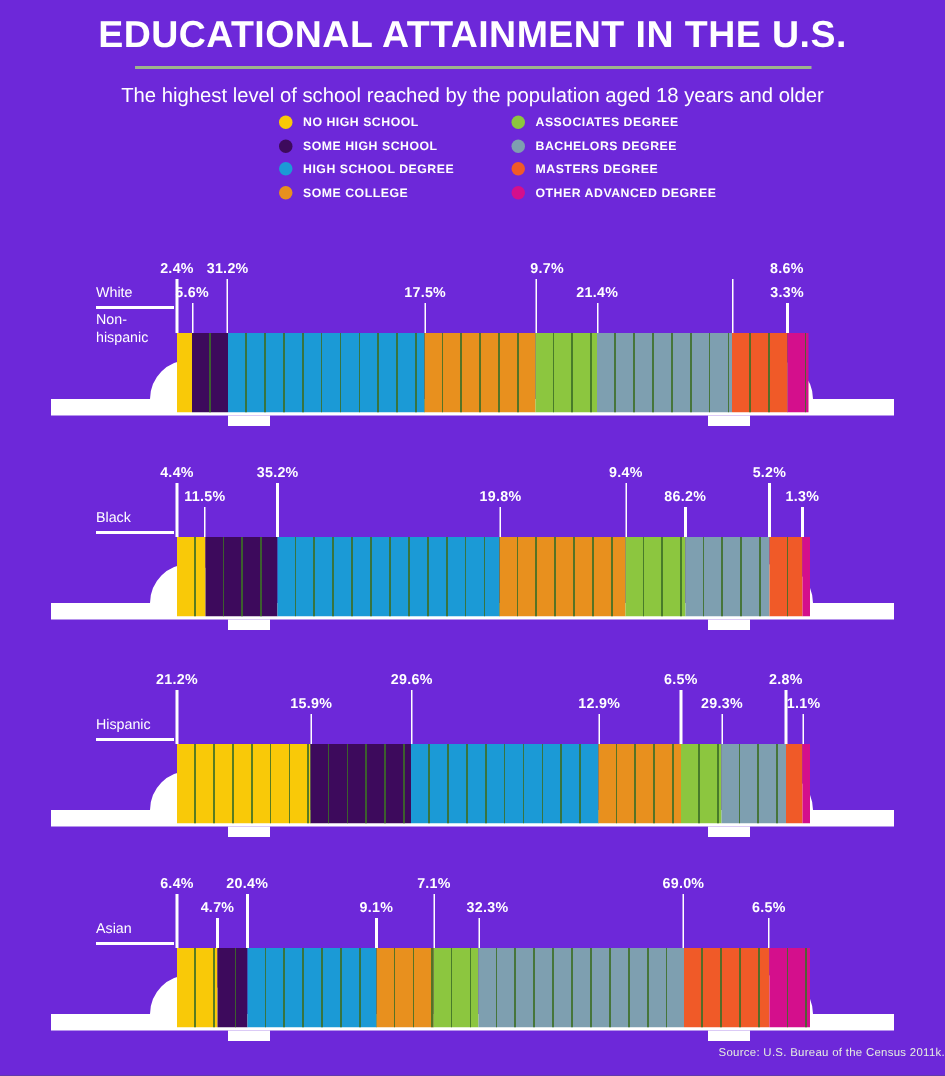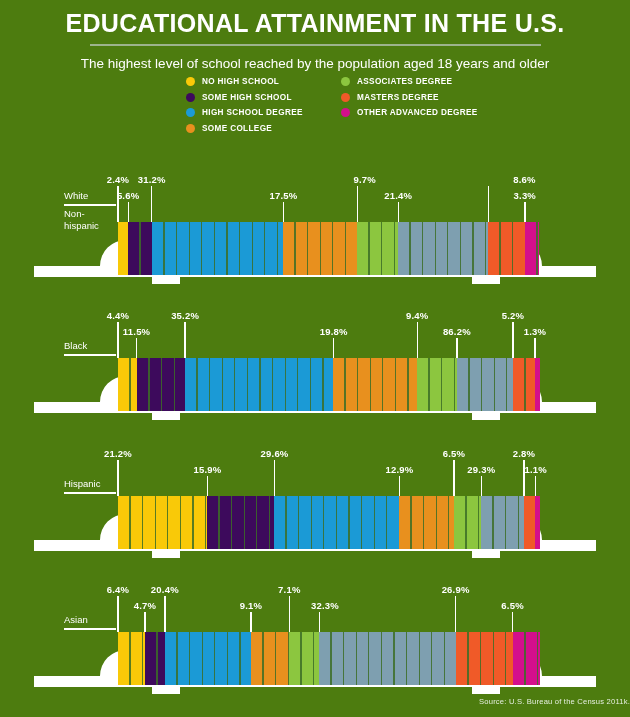--- a/index.html
+++ b/index.html
@@ -4,21 +4,21 @@
 <style>
   html,body{margin:0;padding:0;}
   body{
     width:630px;height:717px;
     background:#3c6e26;
     font-family:"Liberation Sans", sans-serif;
     overflow:hidden;
     position:relative;
     -webkit-font-smoothing:antialiased;
   }
-  .page{position:relative;width:630px;height:717px;background:#4d7c0f;}
+  .page{position:relative;width:630px;height:717px;background:#6d28d9;}
 
   
   .header{padding-top:8px;text-align:center;}
   .title{
     color:#ffffff;
     font-size:25px;
     font-weight:bold;
     letter-spacing:0.3px;
     line-height:30px;
     margin:0 auto;
@@ -158,20 +158,24 @@
       </div>
       <div class="legend-item">
         <span class="legend-dot" style="background:#e8901e"></span>
         <span class="legend-label">SOME COLLEGE</span>
       </div>
     </div>
     <div class="legend-col right">
       <div class="legend-item">
         <span class="legend-dot" style="background:#8cc63f"></span>
         <span class="legend-label">ASSOCIATES DEGREE</span>
+      </div>
+      <div class="legend-item">
+        <span class="legend-dot" style="background:#7e9fb0"></span>
+        <span class="legend-label">BACHELORS DEGREE</span>
       </div>
       <div class="legend-item">
         <span class="legend-dot" style="background:#f05a28"></span>
         <span class="legend-label">MASTERS DEGREE</span>
       </div>
       <div class="legend-item">
         <span class="legend-dot" style="background:#d40f8c"></span>
         <span class="legend-label">OTHER ADVANCED DEGREE</span>
       </div>
     </div>
@@ -391,21 +395,21 @@
         <div class="callout" style="left: 145.008px; top: 30px;">4.7%</div>
         <div class="leader" style="left: 164.242px; top: 26px; height: 36px;"></div>
         <div class="callout" style="left: 164.842px; top: 14px;">20.4%</div>
         <div class="leader" style="left: 250.33px; top: 42px; height: 20px;"></div>
         <div class="callout" style="left: 250.93px; top: 30px;">9.1%</div>
         <div class="leader" style="left: 288.732px; top: 26px; height: 36px;"></div>
         <div class="callout" style="left: 289.332px; top: 14px;">7.1%</div>
         <div class="leader" style="left: 318.694px; top: 42px; height: 20px;"></div>
         <div class="callout" style="left: 325px; top: 30px;">32.3%</div>
         <div class="leader" style="left: 455px; top: 26px; height: 36px;"></div>
-        <div class="callout" style="left: 455.6px; top: 14px;">26.9%</div>
+        <div class="callout" style="left: 455.6px; top: 14px;">69.0%</div>
         <div class="leader" style="left: 511.97px; top: 42px; height: 20px;"></div>
         <div class="callout" style="left: 512.57px; top: 30px;">6.5%</div>
       </div>
     </div>
 
   <div class="source">Source: U.S. Bureau of the Census 2011k.</div>
 
 </div>
 
 </body></html>

